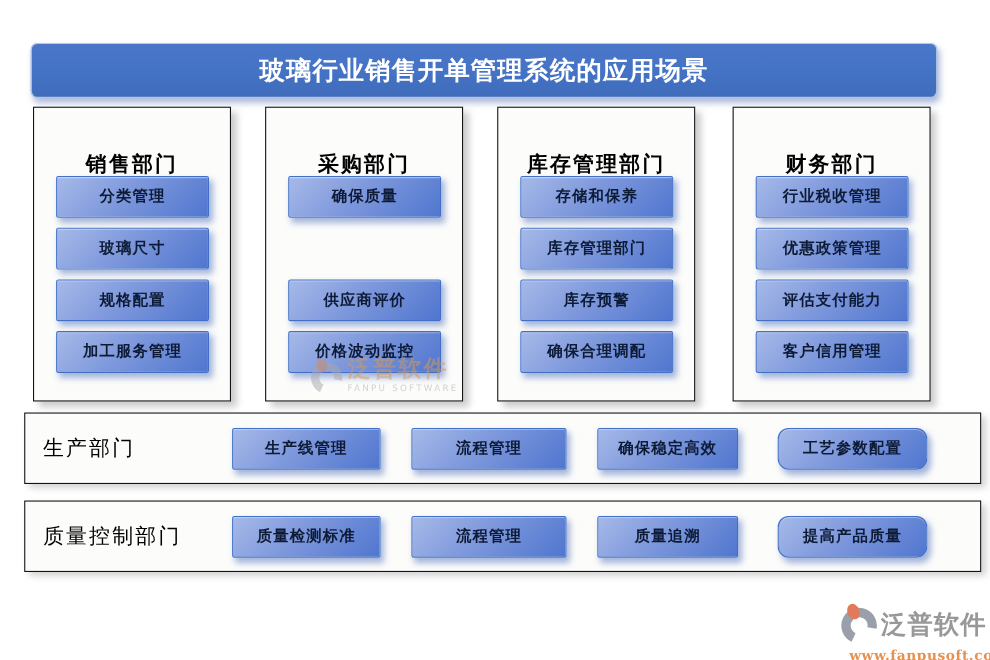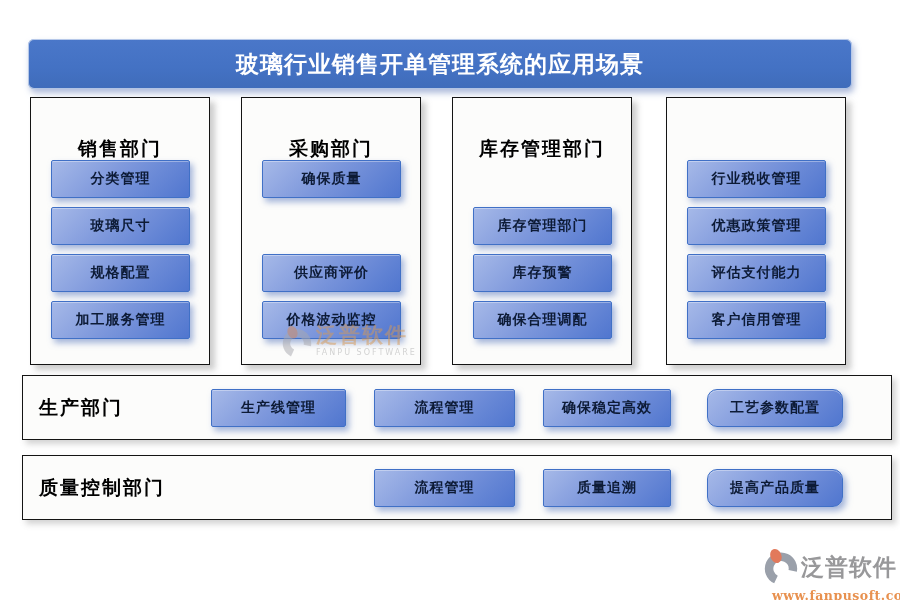--- a/index.html
+++ b/index.html
@@ -43,21 +43,21 @@
   
   .wide-row {
     position:absolute; left:22px; width:870px; height:65px;
     background:#fcfcfb; border:1.5px solid #141414;
     box-shadow:4px 4px 6px rgba(110,110,110,.3);
   }
   .row-1 { top:375px; }  .row-2 { top:455px; }
   .wide-row .row-label {
     position:absolute; left:16px; top:0; height:100%;
     display:flex; align-items:center;
-    font-size:19px; font-weight:bold; color:#000; letter-spacing:2px;
+    font-size:19px; font-weight:normal; color:#000; letter-spacing:2px;
   }
   .wide-row .chip { top:13px; }
   .wide-row .chip.r0 { left:188px; width:135px; }
   .wide-row .chip.r1 { left:351px; width:141px; }
   .wide-row .chip.r2 { left:520px; width:128px; }
   .wide-row .chip.r3 { left:684px; width:136px;border-radius:10px; }
 
   
   .watermark {
     position:absolute; left:282px; top:324px; z-index:6;
@@ -98,42 +98,45 @@
 
   <div class="dept-col col-2">
     <div class="dept-header">采购部门</div>
     <div class="chip i0">确保质量</div>
     <div class="chip i2">供应商评价</div>
     <div class="chip i3">价格波动监控</div>
   </div>
 
   <div class="dept-col col-3">
     <div class="dept-header">库存管理部门</div>
+    <div class="chip i0">存储和保养</div>
     <div class="chip i1">库存管理部门</div>
     <div class="chip i2">库存预警</div>
     <div class="chip i3">确保合理调配</div>
   </div>
 
   <div class="dept-col col-4">
+    <div class="dept-header">财务部门</div>
     <div class="chip i0">行业税收管理</div>
     <div class="chip i2">评估支付能力</div>
     <div class="chip i1">优惠政策管理</div>
     <div class="chip i3">客户信用管理</div>
   </div>
 
   <div class="wide-row row-1">
     <div class="row-label">生产部门</div>
     <div class="chip r0">生产线管理</div>
     <div class="chip r1">流程管理</div>
     <div class="chip r2">确保稳定高效</div>
     <div class="chip r3">工艺参数配置</div>
   </div>
 
   <div class="wide-row row-2">
     <div class="row-label">质量控制部门</div>
+    <div class="chip r0">质量检测标准</div>
     <div class="chip r1">流程管理</div>
     <div class="chip r2">质量追溯</div>
     <div class="chip r3">提高产品质量</div>
   </div>
 
   <div class="watermark">
     <span class="icon">
       <svg class="swoosh" width="30" height="36" viewBox="0 0 40 46">
         <circle cx="20" cy="25" r="14" fill="none" stroke="#a8a8ae" stroke-width="10" stroke-dasharray="62 30" transform="rotate(115 20 25)"></circle>
         <ellipse cx="14" cy="10" rx="6.5" ry="8.5" fill="#d98a56" transform="rotate(-22 14 10)"></ellipse>

